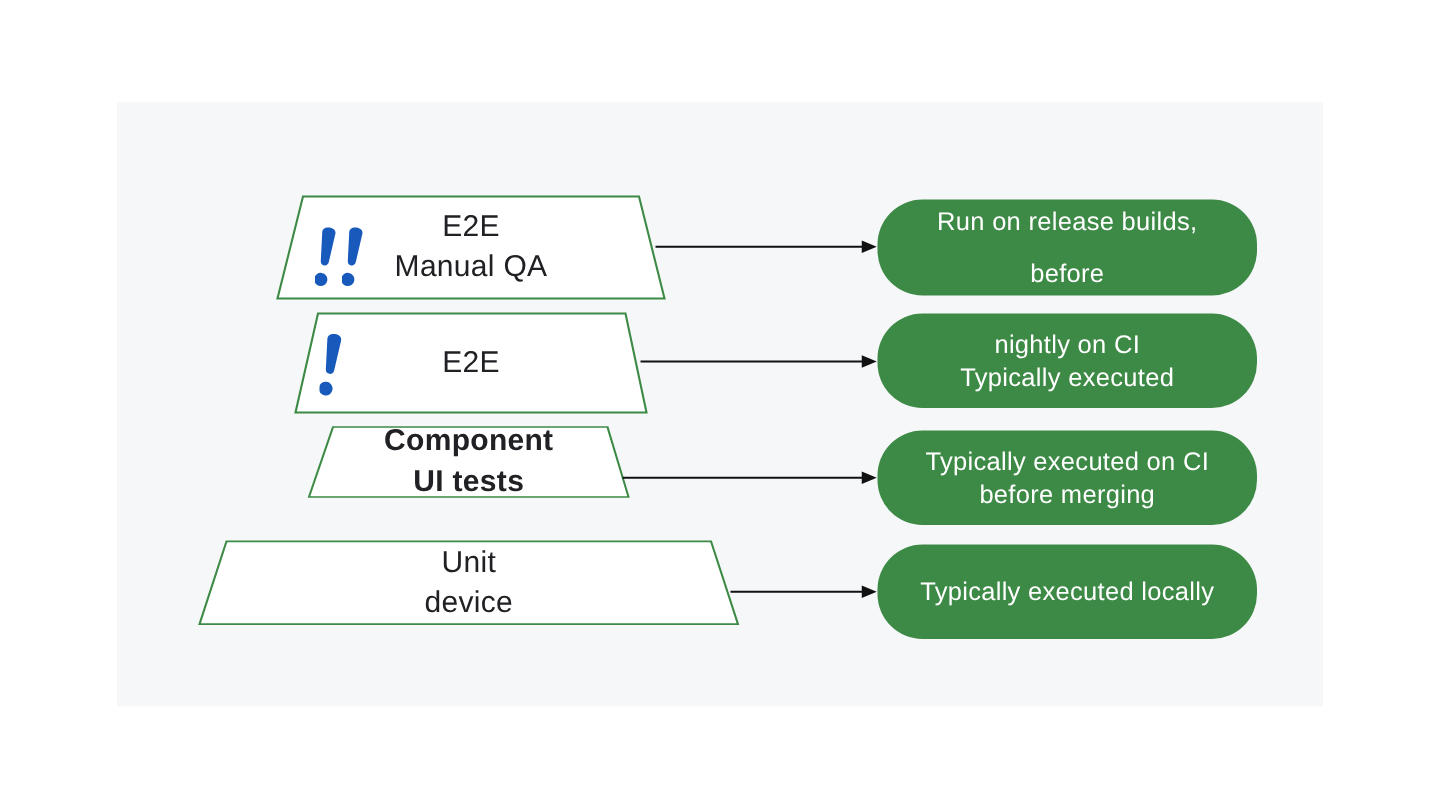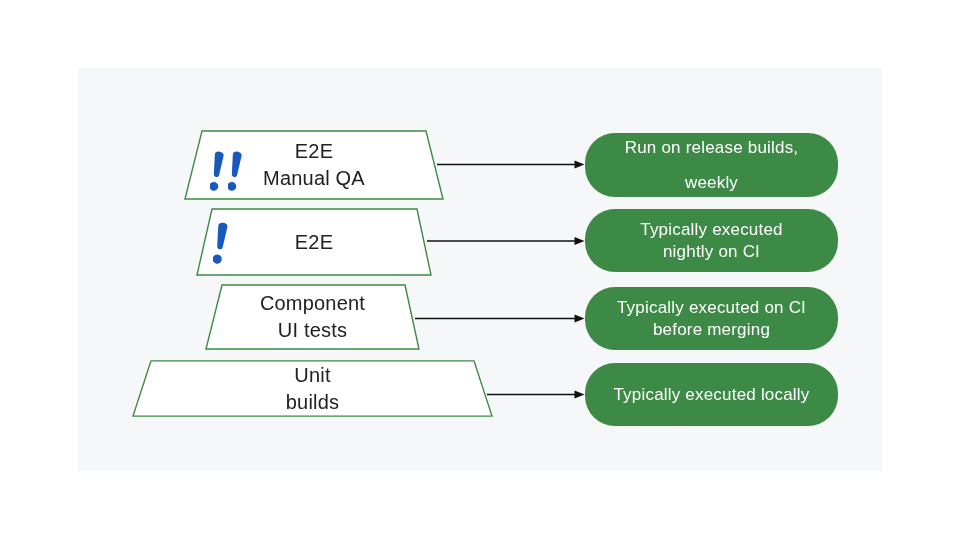--- a/index.html
+++ b/index.html
@@ -17,21 +17,21 @@
   .trap { position:absolute; }
   .trap svg.shape { position:absolute; left:0; top:0; width:100%; height:100%; display:block; }
   .trap .label {
     position:absolute; left:0; top:0; right:0; bottom:0;
     display:flex; flex-direction:column; align-items:center; justify-content:center;
     text-align:center; color:var(--text-dark,#202124);
     font-size:20px; line-height:27px; letter-spacing:0.2px;
   }
   .t1 { left:184px; top:130px; width:260px; height:70px; }
   .t2 { left:196px; top:208px; width:236px; height:68px; }
-  .t3 { left:205px; top:284px; width:215px; height:66px; }
+  .t3 { left:205px; top:284px; width:215px; height:48px;font-weight:bold; }
   .t4 { left:132px; top:360px; width:361px; height:57px; }
   
   .prio { position:absolute; display:flex; gap:4px; }
   .t1 .prio { left:26px; top:20px; }
   .t2 .prio { left:17px; top:13px; }
   .prio svg { display:block; }
   
   .pill {
     position:absolute; left:585px; width:253px;
     background:var(--green,#3d8a46); border-radius:30px;
@@ -100,31 +100,31 @@
         <span>UI tests</span>
       </div>
     </div>
 
     <div class="trap t4" style="left:54px;top:292px;">
       <svg class="shape" viewBox="0 0 361 68" preserveAspectRatio="none">
         <polygon points="19,1 342,1 360,67 1,67" fill="#ffffff" style="stroke:var(--green-border,#3c8a45)" stroke-width="1.4"></polygon>
       </svg>
       <div class="label">
         <span>Unit</span>
-        <span>builds</span>
+        <span>device</span>
       </div>
     </div>
 
     <div class="pill p1" style="left:507px;top:65px;">
       <span>Run on release builds,</span>
-      <span>weekly</span>
+      <span>before</span>
     </div>
     <div class="pill p2" style="left:507px;top:141px;">
+      <span>nightly on CI</span>
       <span>Typically executed</span>
-      <span>nightly on CI</span>
     </div>
     <div class="pill p3" style="left:507px;top:219px;">
       <span>Typically executed on CI</span>
       <span>before merging</span>
     </div>
     <div class="pill p4" style="left:507px;top:295px;">
       <span>Typically executed locally</span>
     </div>
   </div>
 

